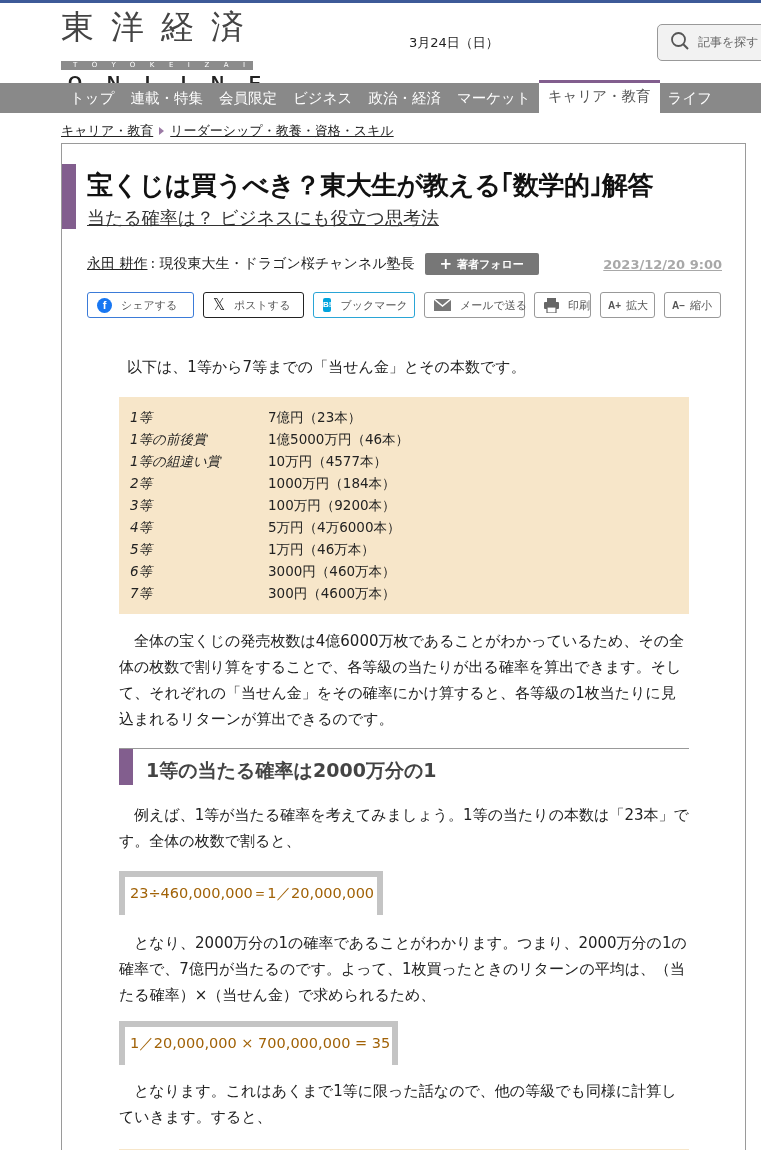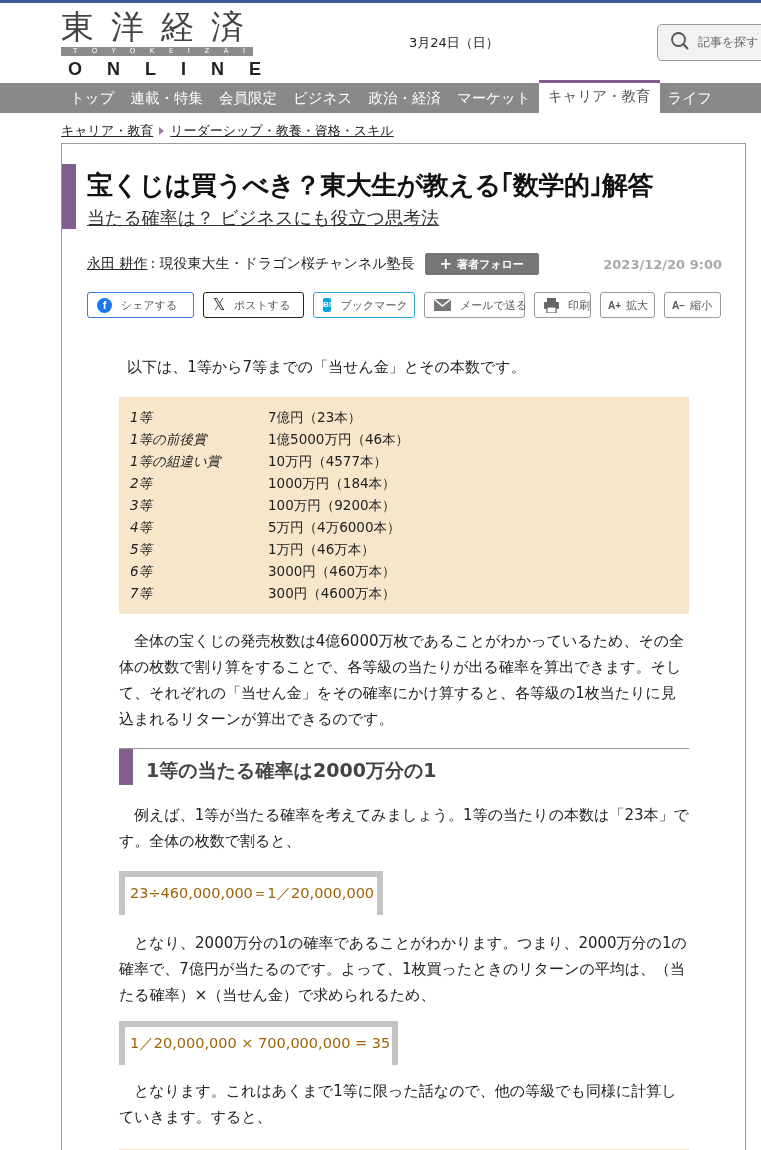--- a/index.html
+++ b/index.html
@@ -2,21 +2,21 @@
 <html><head>
 <meta charset="utf-8">
 <style>
   * { box-sizing: border-box; margin: 0; padding: 0; }
   html, body { width: 761px; height: 1150px; overflow: hidden; background: #fff; }
   body { font-family: "DejaVu Sans", "Liberation Sans", sans-serif; color: #222; position: relative; }
   .topbar { position: absolute; left: 0; top: 0; width: 761px; height: 3px; background: #3d5a98; }
   .header { position: absolute; left: 0; top: 3px; width: 761px; height: 80px; }
   .logo { position: absolute; left: 61px; top: 6px; width: 192px; }
   .logo-kanji { font-family: Liberation Sans, sans-serif; font-size: 33px; letter-spacing: 17px; color: #444; line-height: 36px; font-weight: normal; white-space: nowrap; }
-  .logo-bar { margin-top: 2px; height: 9px; background: #8c8c8c; color: #fff; font-size: 7px; letter-spacing: 14.5px; line-height: 9px; padding-left: 12px; white-space: nowrap; overflow: hidden; }
+  .logo-bar { margin-top: 16px; height: 9px; background: #8c8c8c; color: #fff; font-size: 7px; letter-spacing: 14.5px; line-height: 9px; padding-left: 12px; white-space: nowrap; overflow: hidden; }
   .logo-online { margin-top: 3px; font-family: "Liberation Sans", sans-serif; font-weight: bold; font-size: 18px; letter-spacing: 25px; color: #222; line-height: 20px; padding-left: 7px; white-space: nowrap; }
   .date { position: absolute; left: 409px; top: 31px; font-size: 13px; color: #222; }
   .search { position: absolute; left: 657px; top: 21px; width: 120px; height: 37px; border: 1px solid #999; border-radius: 5px; background: #f2f2f2; display: flex; align-items: center; padding-left: 12px; }
   .search svg { width: 20px; height: 20px; }
   .search-ph { margin-left: 8px; font-size: 12px; color: #666; white-space: nowrap; }
 
   .nav { position: absolute; left: 0; top: 83px; width: 761px; height: 30px; background: #898989; display: flex; padding-left: 62px; }
   .nav-item { color: #fff; font-size: 14.5px; line-height: 30px; padding: 0 8px; white-space: nowrap; height: 37px; }
   .nav-item.active { background: #fff; color: #555; border-top: 3px solid #825e8e; line-height: 26px; margin-top: -3px; height: 33px; padding: 0 9px; }
 
@@ -28,21 +28,21 @@
   .title-block { position: absolute; left: 0; top: 20px; width: 680px; height: 65px; }
   .title-bar { position: absolute; left: 0; top: 0; width: 14px; height: 65px; background: #825e8e; }
   .title { position: absolute; left: 25px; top: 4px; font-size: 26px; font-weight: bold; color: #111; white-space: nowrap; letter-spacing: -0.5px; }
   .subtitle { position: absolute; left: 25px; top: 42px; font-size: 18px; color: #333; white-space: nowrap; text-decoration: underline; }
 
   .byline { position: absolute; left: 25px; top: 107px; width: 635px; height: 26px; display: flex; align-items: center; font-size: 14px; }
   .author { color: #222; text-decoration: underline; }
   .author-role { color: #222; margin-left: 3px; white-space: nowrap; }
   .follow-btn { margin-left: 10px; background: #777; color: #fff; font-size: 11px; font-weight: bold; height: 22px; width: 114px; border-radius: 2px; display: flex; align-items: center; justify-content: center; }
   .follow-btn .plus { font-size: 15px; margin-right: 5px; font-weight: bold; }
-  .pubdate { margin-left: auto; color: #a8a8a8; font-size: 13px; font-weight: bold; }
+  .pubdate { margin-left: auto; color: #a8a8a8; font-size: 13px; font-weight: bold; text-decoration: underline; }
 
   .share-row { position: absolute; left: 25px; top: 148px; display: flex; gap: 0; }
   .sbtn { height: 26px; border: 1px solid #999; border-radius: 3px; display: flex; align-items: center; padding: 0 9px; font-size: 11px; color: #555; margin-right: 9px; white-space: nowrap; background: #fff; }
   .sbtn .ic { margin-right: 9px; display: inline-flex; align-items: center; justify-content: center; }
   .sbtn.fb { border-color: #3b7bd8; width: 107px; }
   .sbtn.x { border-color: #222; width: 101px; }
   .sbtn.hb { border-color: #2aa5d6; width: 102px; }
   .sbtn.mail { width: 101px; }
   .sbtn.print { width: 57px; }
   .sbtn.zin { width: 55px; padding: 0 7px; }

